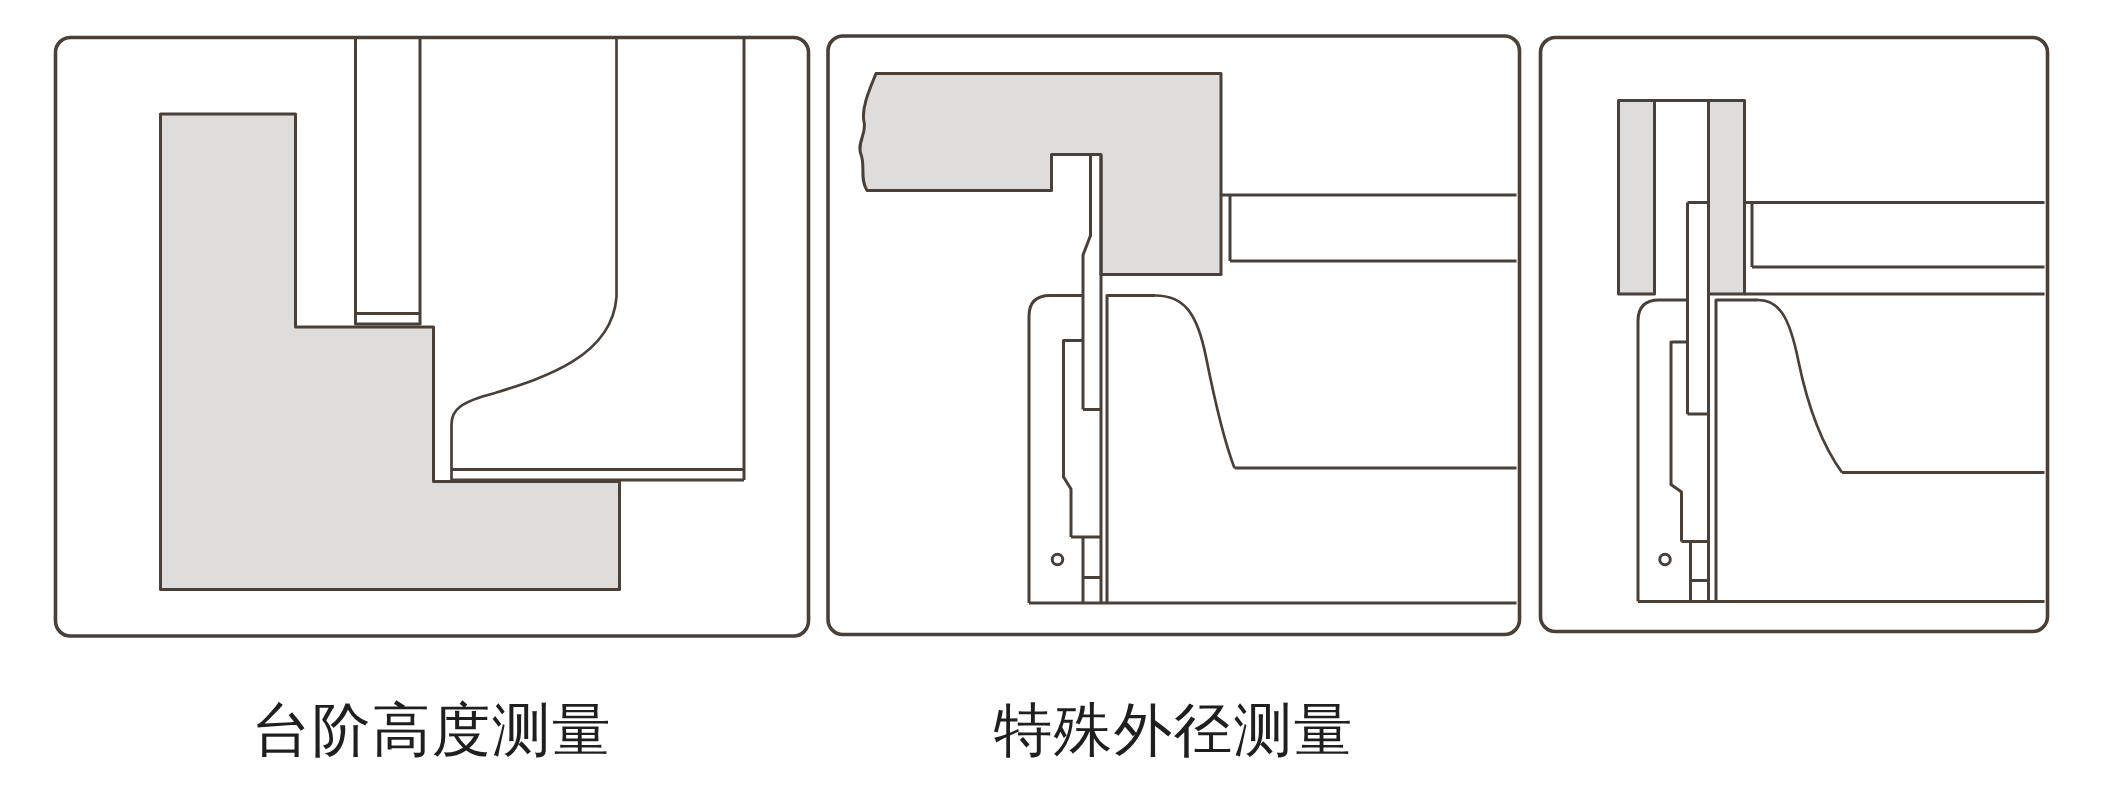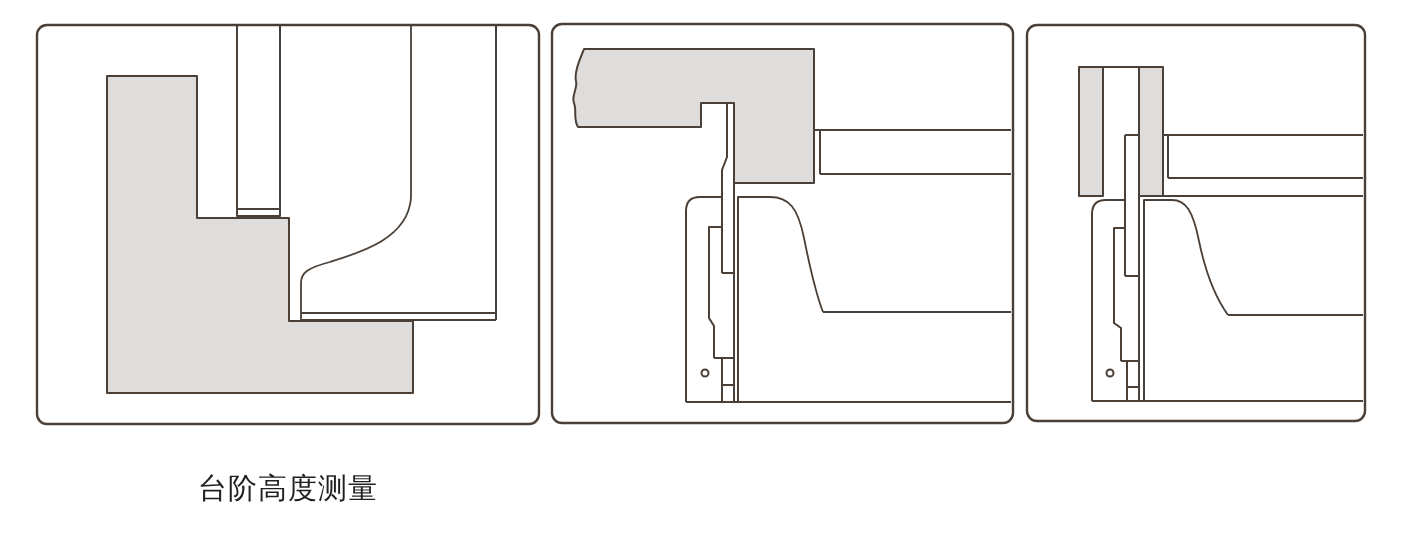--- a/index.html
+++ b/index.html
@@ -10,21 +10,21 @@
     position:relative;overflow:hidden;
   }
   .stage{position:absolute;left:0;top:0;width:1413px;height:533px;}
   svg{position:absolute;left:0;top:0;display:block;}
   .ln{fill:none;stroke:var(--outline,#4a4038);stroke-width:2;stroke-linejoin:round;stroke-linecap:butt;}
   .ln-thin{fill:none;stroke:var(--outline,#4a4038);stroke-width:1.8;stroke-linejoin:round;}
   .border{fill:none;stroke:var(--outline,#4a4038);stroke-width:2.4;}
   .g-fill{fill:var(--gray,#dedddc);stroke:var(--outline,#4a4038);stroke-width:2;stroke-linejoin:round;}
   .caption{
     position:absolute;top:471px;height:34px;line-height:34px;
-    text-align:center;font-size:29px;font-weight:500;
+    text-align:center;font-size:39px;font-weight:500;
     color:var(--caption,#1f1f1f);letter-spacing:1px;
     white-space:nowrap;
   }
   .cap-1{left:37px;width:502px;}
   .cap-2{left:552px;width:461px;}
   .cap-3{left:1027px;width:338px;}
 </style>
 </head>
 <body>
 
@@ -81,14 +81,15 @@
 
       <path class="ln" d="M1144,401 L1144,200 L1172,200"></path>
       <path class="ln-thin" d="M1172,200 C1186,200 1193,211 1199,241 C1205,270 1215,297 1228,315"></path>
       <path class="ln" d="M1228,315 L1363,315 M1092,401 L1363,401"></path>
 
       <rect class="border" x="1027" y="25" width="338" height="396" rx="10"></rect>
     </g>
   </svg>
 
   <div class="caption cap-1">台阶高度测量</div>
+  <div class="caption cap-2">特殊外径测量</div>
 
 </div>
 
 </body></html>

